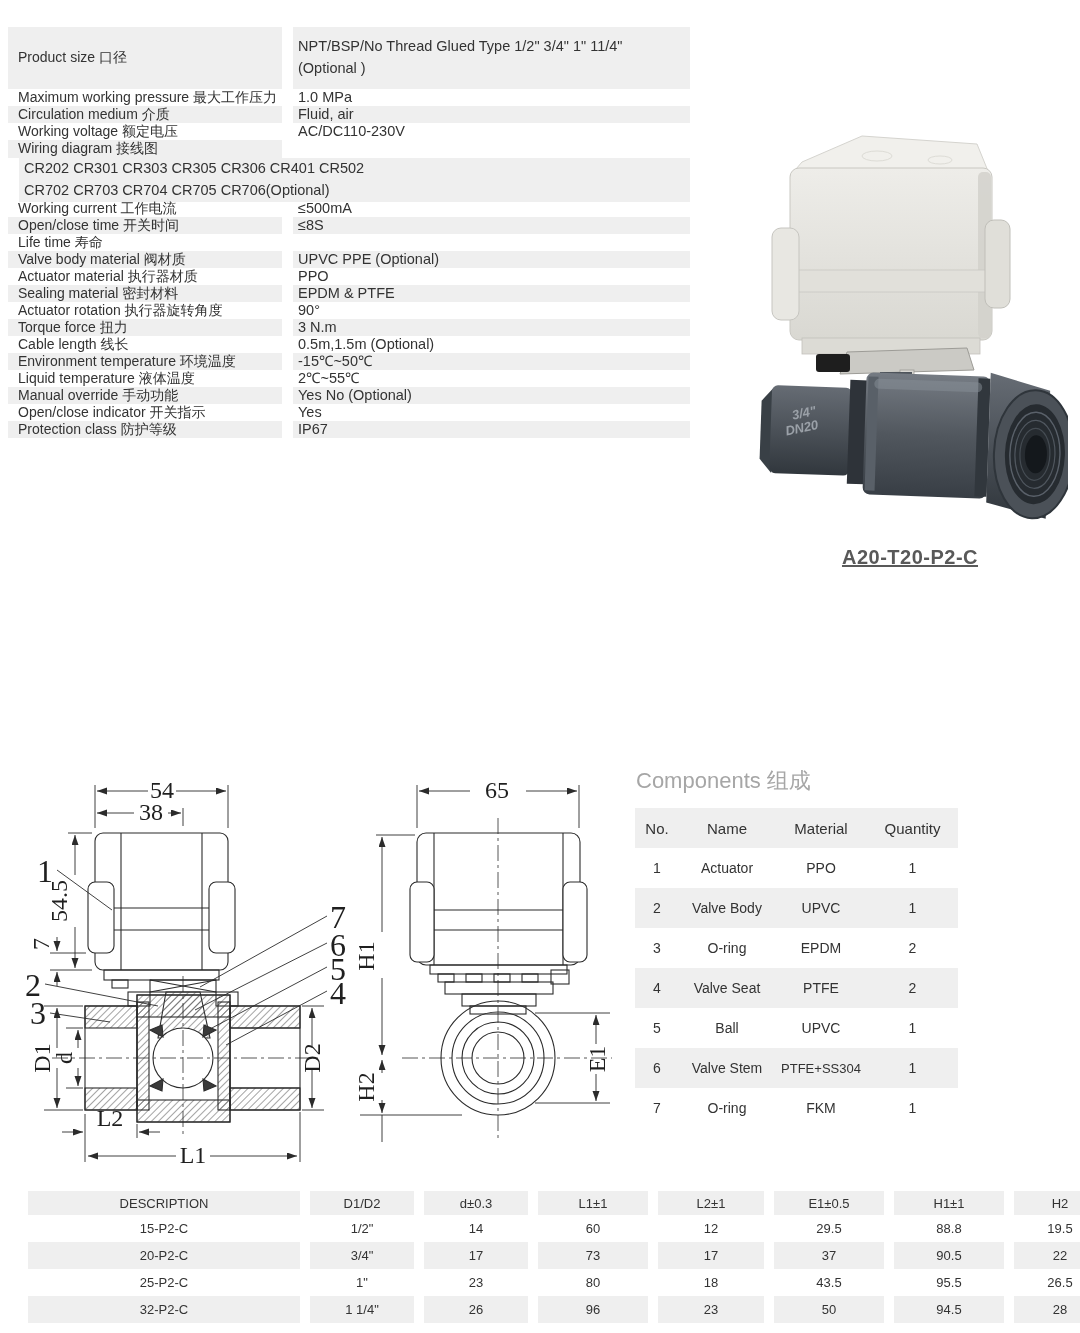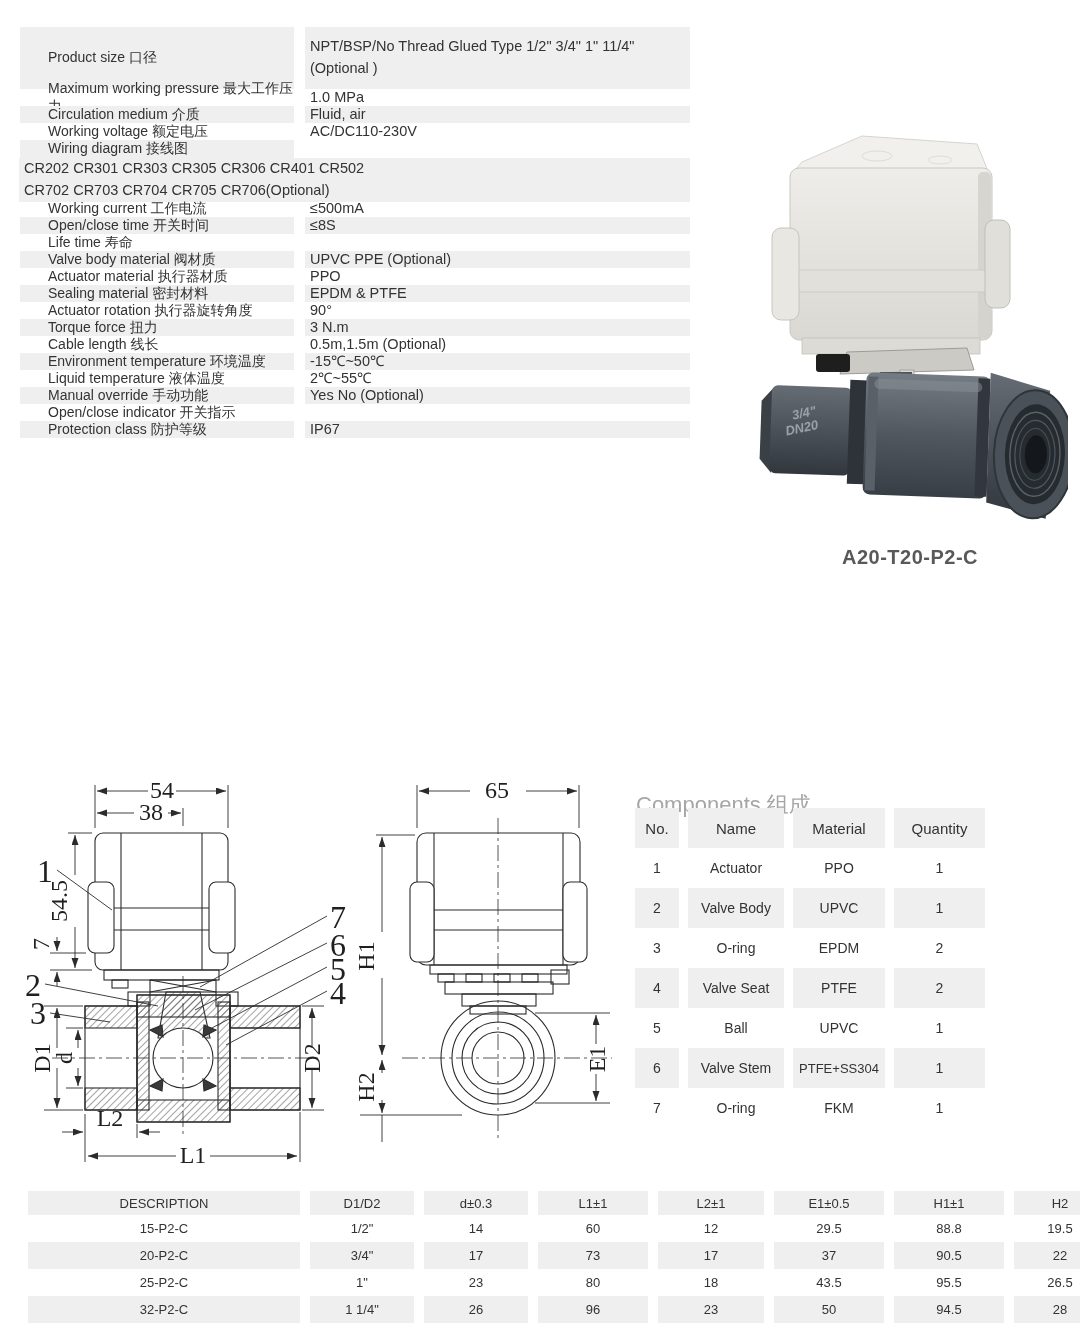--- a/index.html
+++ b/index.html
@@ -5,42 +5,42 @@
   html,body{margin:0;padding:0;background:#fff;}
   body{font-family:"Liberation Sans",sans-serif;color:#333;}
   .page{position:relative;width:1080px;height:1333px;background:#fff;overflow:hidden;}
 
   
   .spec{position:absolute;left:8px;top:27px;width:682px;}
   .srow{display:flex;height:17px;}
   .srow.h62{height:62px;}
   .srow.h60{height:60px;flex-direction:column;}
   .scell{display:flex;align-items:center;box-sizing:border-box;}
-  .slab{width:274px;padding-left:28px;font-size:14px;margin-left:12px;}
+  .slab{width:274px;padding-left:10px;font-size:14px;}
   .sval{flex:1;margin-left:11px;padding-left:5px;font-size:14.5px;white-space:pre-line;line-height:1.5;}
   .srow.g .scell{background:#efefef;}
 
   
   .photo{position:absolute;left:752px;top:120px;width:316px;height:425px;}
   .caption{position:absolute;left:752px;top:546px;width:316px;text-align:center;
-           font-size:20px;font-weight:bold;color:#595959;letter-spacing:.5px;}
+           font-size:20px;font-weight:bold;color:#595959;letter-spacing:.5px;text-decoration:underline;}
 
   
   .draw{position:absolute;left:0;top:770px;width:660px;height:405px;}
   .draw .ln{stroke:#2b2b2b;stroke-width:1.1;fill:none;}
   .draw .th{stroke:#2b2b2b;stroke-width:.9;fill:none;}
   .draw .cl{stroke:#2b2b2b;stroke-width:.8;fill:none;stroke-dasharray:16 4 3 4;}
   .draw text{font-family:"Liberation Serif",serif;fill:#1f1f1f;}
   .dtx{font-size:24px;text-anchor:middle;}
   .ptx{font-size:32px;text-anchor:middle;}
 
   
-  .ctitle{position:absolute;left:636px;top:766px;font-size:22px;color:#a6a6a6;margin-top:24px;}
+  .ctitle{position:absolute;left:636px;top:766px;font-size:22px;color:#a6a6a6;}
   .comp{position:absolute;left:635px;top:808px;display:grid;
-        grid-template-columns:44px 96px 92px 91px;column-gap:9px;
+        grid-template-columns:44px 96px 92px 91px;column-gap:0;
         grid-template-rows:repeat(8,40px);}
   .ccell{display:flex;align-items:center;justify-content:center;font-size:14px;text-align:center;}
   .chead{font-size:15px;}
   .comp .gz{background:#efefef;}
 
   
   .dims{position:absolute;left:28px;top:1191px;display:grid;
         grid-template-columns:272px 104px 104px 110px 106px 110px 110px 92px;
         column-gap:10px;grid-template-rows:24px repeat(4,27px);}
   .dcell{display:flex;align-items:center;justify-content:center;font-size:13px;}
@@ -116,20 +116,21 @@
     <div class="srow">
         <div class="scell slab">Liquid temperature 液体温度</div>
         <div class="scell sval">2℃~55℃</div>
       </div>
     <div class="srow g">
         <div class="scell slab">Manual override 手动功能</div>
         <div class="scell sval">Yes  No (Optional)</div>
       </div>
     <div class="srow">
         <div class="scell slab">Open/close indicator 开关指示</div>
+        <div class="scell sval">Yes</div>
       </div>
     <div class="srow g">
         <div class="scell slab">Protection class 防护等级</div>
         <div class="scell sval">IP67</div>
       </div>
   </div>
 
   <svg class="photo" viewBox="0 0 316 425">
     <defs>
       <linearGradient id="actg" x1="0" y1="0" x2="0" y2="1">

